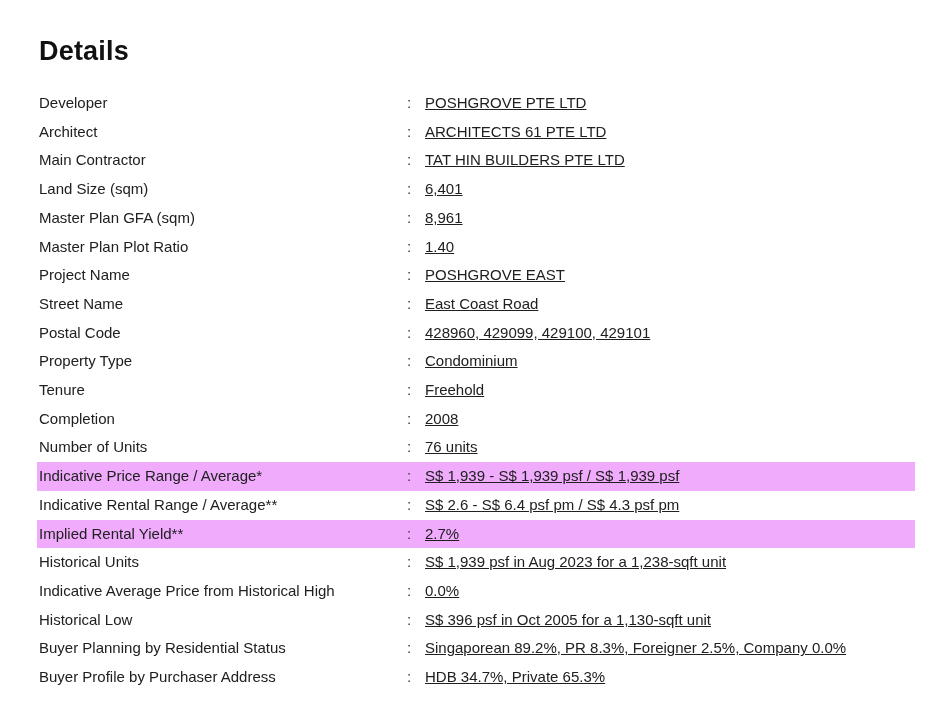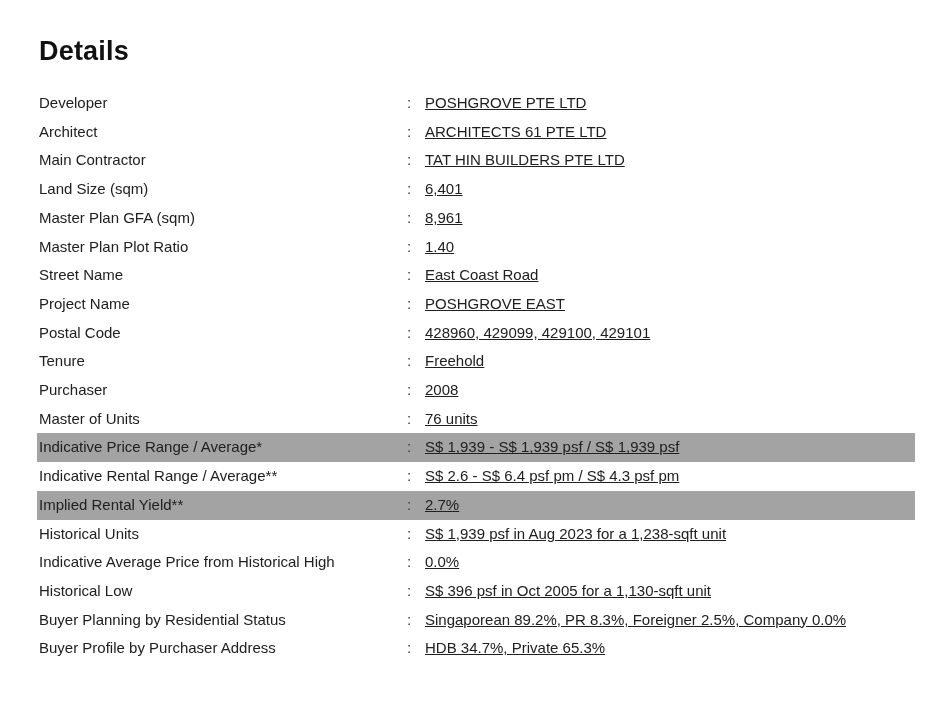--- a/index.html
+++ b/index.html
@@ -29,21 +29,21 @@
     margin: 6px 0 22px 2px;
   }
   .details-table {
     width: 878px;
     border-collapse: collapse;
   }
   .details-table tr {
     height: 28.7px;
   }
   .details-table tr.highlight {
-    background: #a3a3a3;
+    background: #f0abfc;
   }
   .details-table td {
     font-size: 15px;
     color: #202020;
     vertical-align: middle;
     padding: 0;
     line-height: 28.7px;
     white-space: nowrap;
   }
   td.label {
@@ -90,46 +90,51 @@
           <td class="label">Master Plan GFA (sqm)</td>
           <td class="colon">:</td>
           <td class="value">8,961</td>
         </tr>
         <tr>
           <td class="label">Master Plan Plot Ratio</td>
           <td class="colon">:</td>
           <td class="value">1.40</td>
         </tr>
         <tr>
+          <td class="label">Project Name</td>
+          <td class="colon">:</td>
+          <td class="value">POSHGROVE EAST</td>
+        </tr>
+        <tr>
           <td class="label">Street Name</td>
           <td class="colon">:</td>
           <td class="value">East Coast Road</td>
-        </tr>
-        <tr>
-          <td class="label">Project Name</td>
-          <td class="colon">:</td>
-          <td class="value">POSHGROVE EAST</td>
         </tr>
         <tr>
           <td class="label">Postal Code</td>
           <td class="colon">:</td>
           <td class="value">428960, 429099, 429100, 429101</td>
         </tr>
         <tr>
+          <td class="label">Property Type</td>
+          <td class="colon">:</td>
+          <td class="value">Condominium</td>
+        </tr>
+        <tr>
           <td class="label">Tenure</td>
           <td class="colon">:</td>
           <td class="value">Freehold</td>
         </tr>
         <tr>
-          <td class="label">Purchaser</td>
+          <td class="label">Completion</td>
           <td class="colon">:</td>
           <td class="value">2008</td>
         </tr>
         <tr>
-          <td class="label">Master of Units</td>
+          <td class="label">Number of Units</td>
           <td class="colon">:</td>
           <td class="value">76 units</td>
         </tr>
         <tr class="highlight">
           <td class="label">Indicative Price Range / Average*</td>
           <td class="colon">:</td>
           <td class="value">S$ 1,939 - S$ 1,939 psf / S$ 1,939 psf</td>
         </tr>
         <tr>
           <td class="label">Indicative Rental Range / Average**</td>

